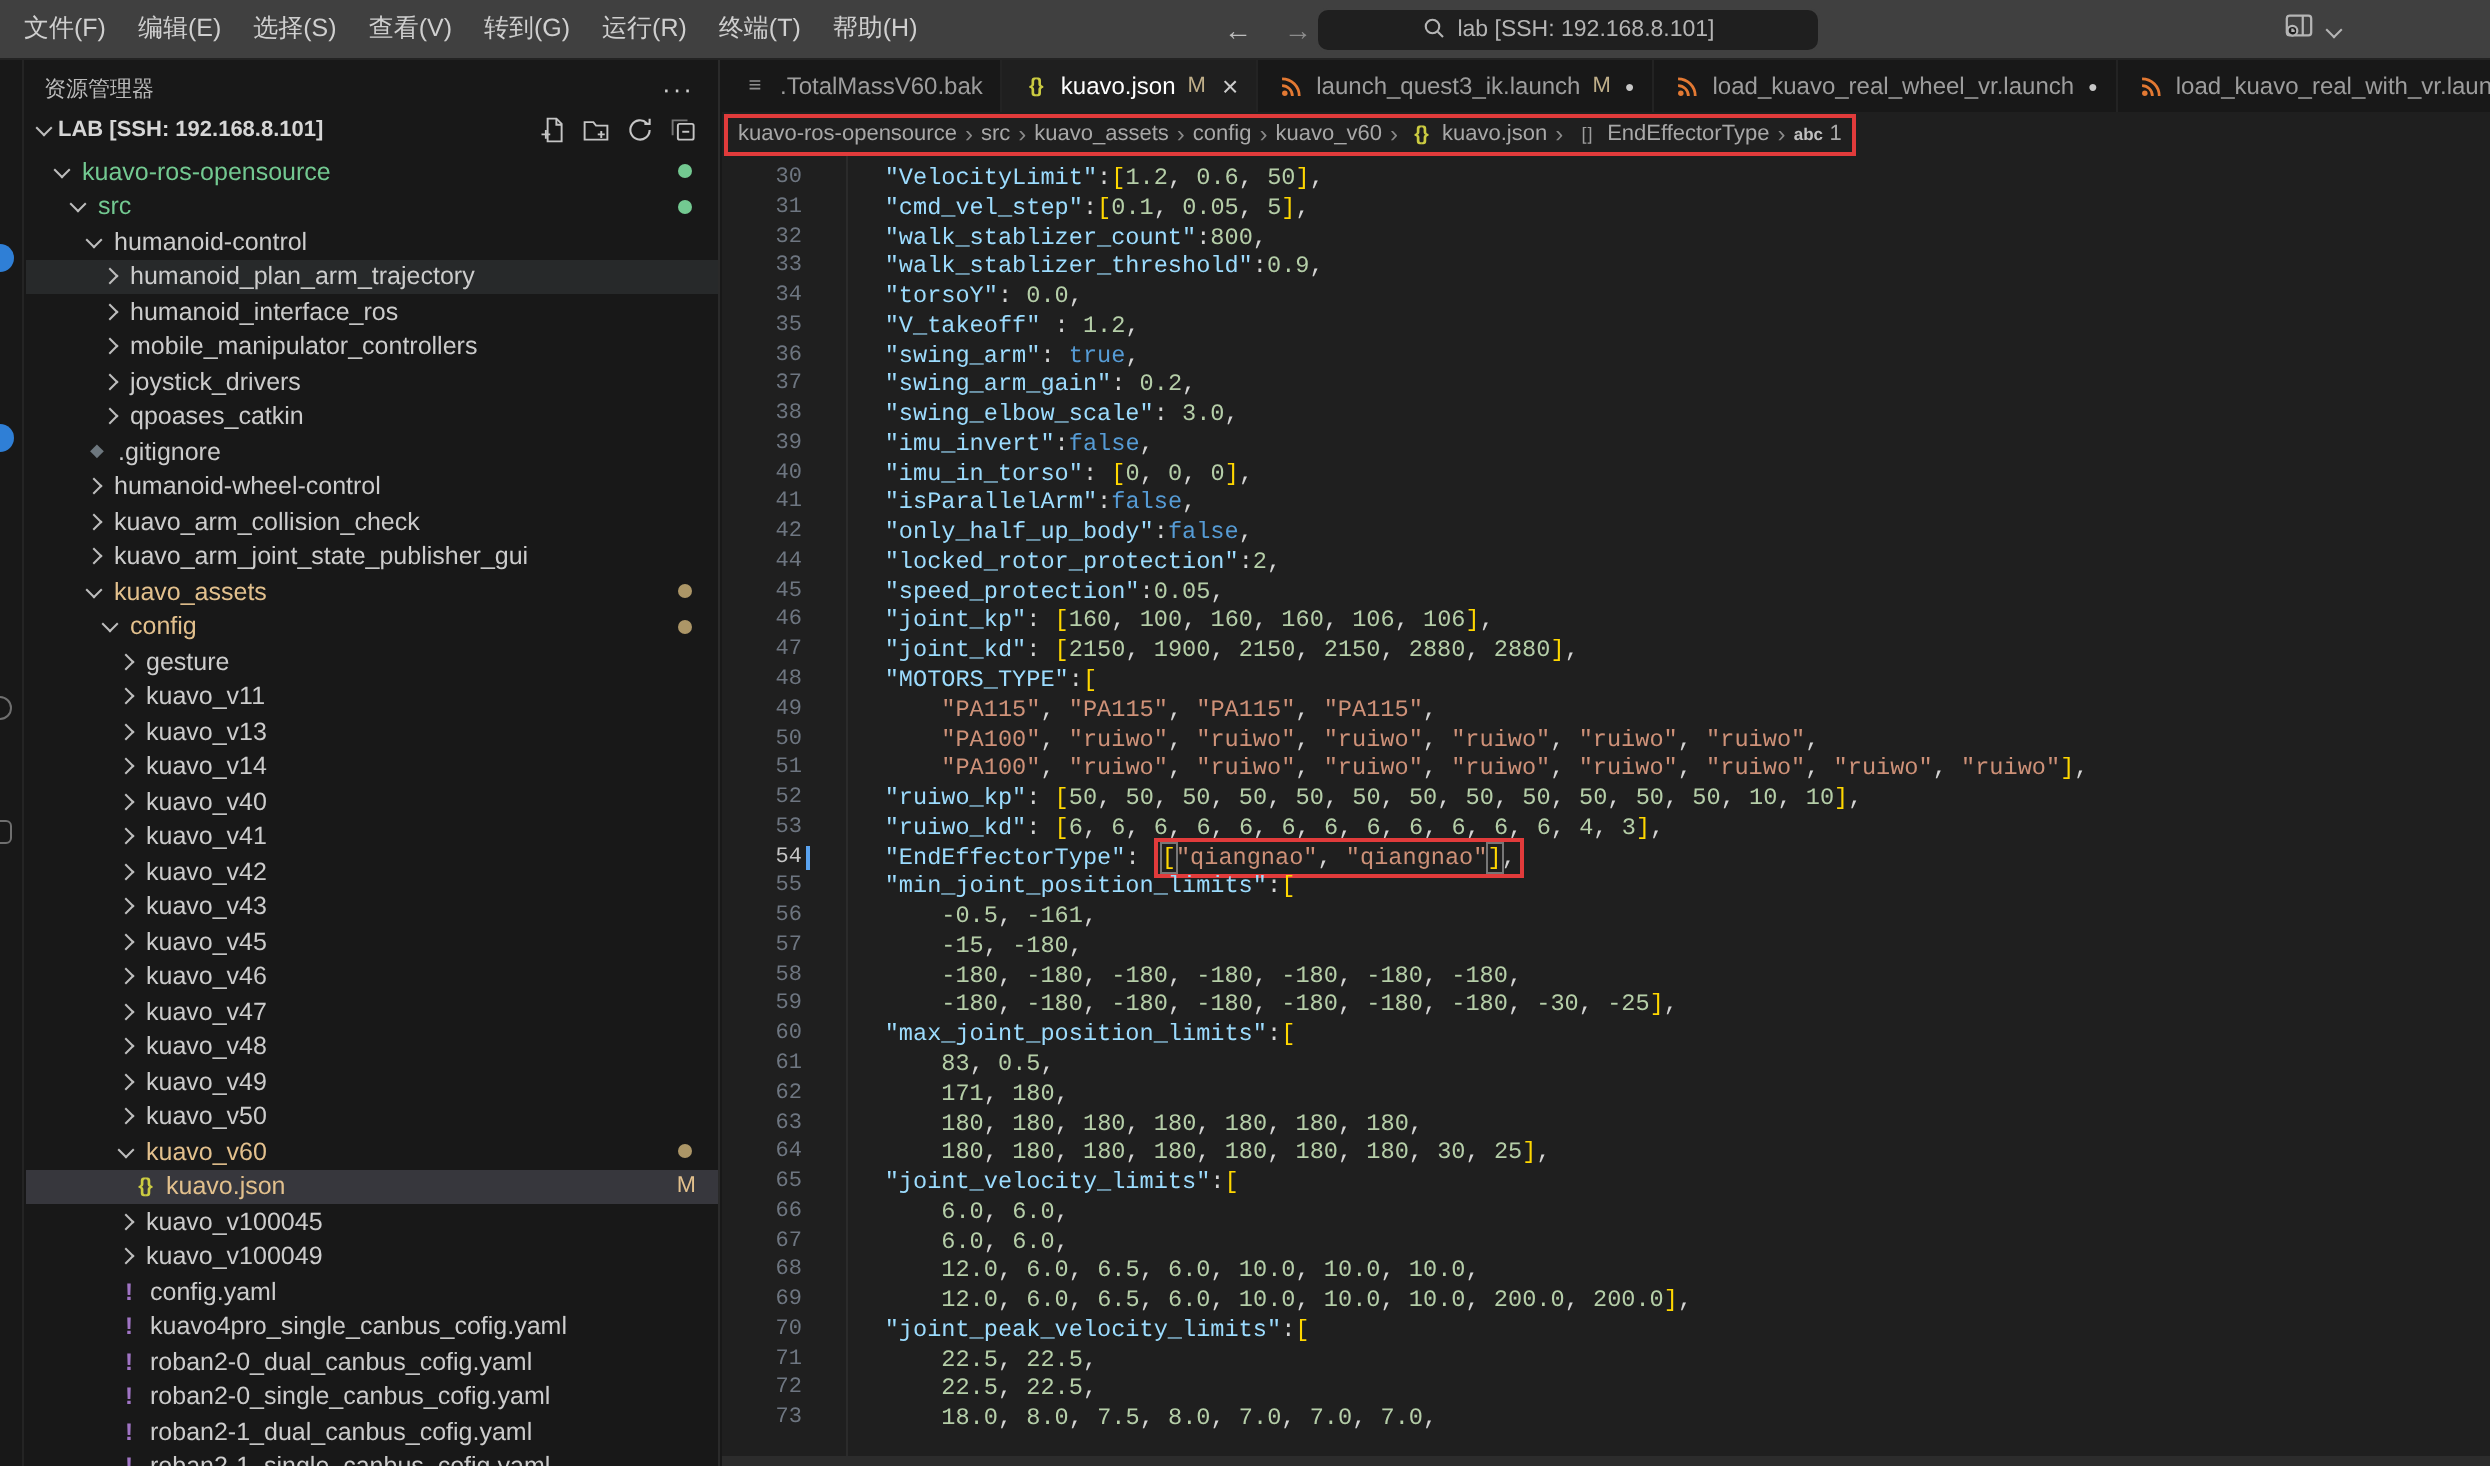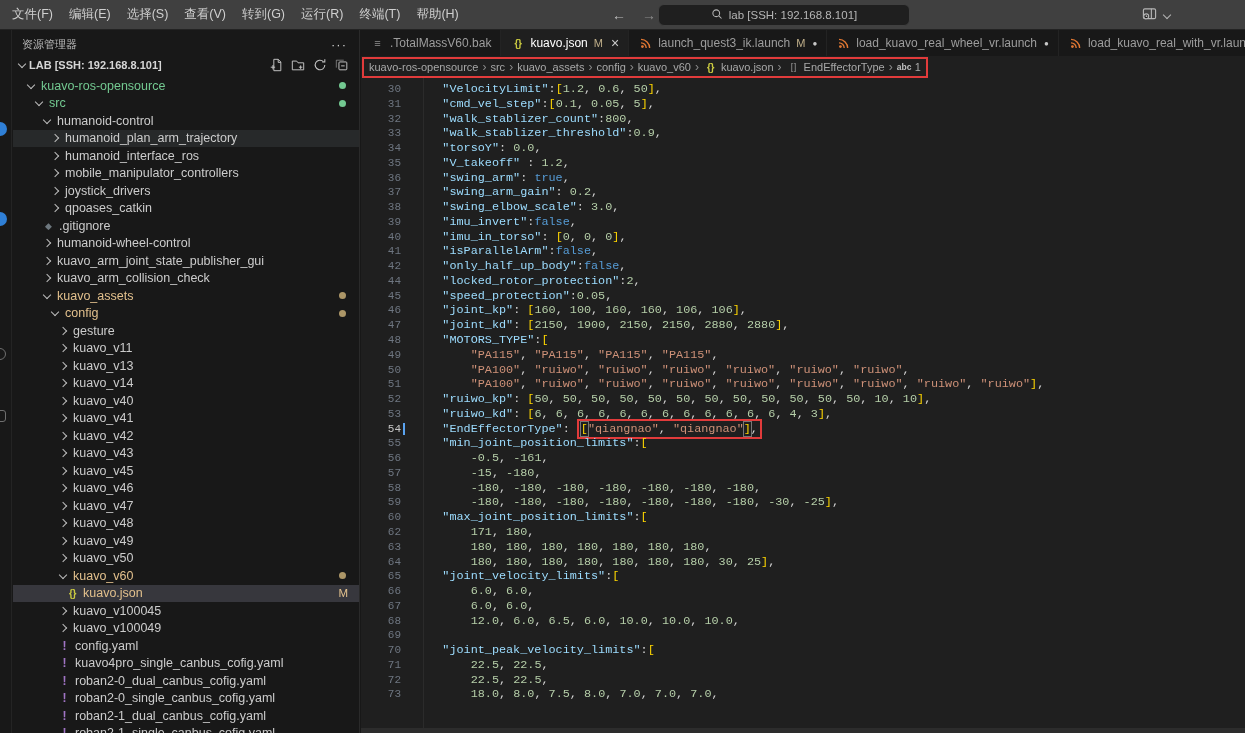--- a/index.html
+++ b/index.html
@@ -188,25 +188,25 @@
         <div class="trow" style="padding-left:28px">
           <span class="fi fi-git">◆</span>
           <span class="lbl">.gitignore</span>
         </div>
         <div class="trow" style="padding-left:28px">
           <span class="chev"></span>
           <span class="lbl">humanoid-wheel-control</span>
         </div>
         <div class="trow" style="padding-left:28px">
           <span class="chev"></span>
+          <span class="lbl">kuavo_arm_collision_check</span>
+        </div>
+        <div class="trow" style="padding-left:28px">
+          <span class="chev"></span>
           <span class="lbl">kuavo_arm_joint_state_publisher_gui</span>
-        </div>
-        <div class="trow" style="padding-left:28px">
-          <span class="chev"></span>
-          <span class="lbl">kuavo_arm_collision_check</span>
         </div>
         <div class="trow g-mod" style="padding-left:28px">
           <span class="chev open"></span>
           <span class="lbl">kuavo_assets</span>
           <span class="bdot"></span>
         </div>
         <div class="trow g-mod" style="padding-left:36px">
           <span class="chev open"></span>
           <span class="lbl">config</span>
           <span class="bdot"></span>
@@ -425,28 +425,29 @@
         <div class="cl"><span class="ln">51</span><span class="ct">        <span class="ts">"PA100"</span>, <span class="ts">"ruiwo"</span>, <span class="ts">"ruiwo"</span>, <span class="ts">"ruiwo"</span>, <span class="ts">"ruiwo"</span>, <span class="ts">"ruiwo"</span>, <span class="ts">"ruiwo"</span>, <span class="ts">"ruiwo"</span>, <span class="ts">"ruiwo"</span><span class="tbr">]</span>,</span></div>
         <div class="cl"><span class="ln">52</span><span class="ct">    <span class="tk">"ruiwo_kp"</span>: <span class="tbr">[</span><span class="tn">50</span>, <span class="tn">50</span>, <span class="tn">50</span>, <span class="tn">50</span>, <span class="tn">50</span>, <span class="tn">50</span>, <span class="tn">50</span>, <span class="tn">50</span>, <span class="tn">50</span>, <span class="tn">50</span>, <span class="tn">50</span>, <span class="tn">50</span>, <span class="tn">10</span>, <span class="tn">10</span><span class="tbr">]</span>,</span></div>
         <div class="cl"><span class="ln">53</span><span class="ct">    <span class="tk">"ruiwo_kd"</span>: <span class="tbr">[</span><span class="tn">6</span>, <span class="tn">6</span>, <span class="tn">6</span>, <span class="tn">6</span>, <span class="tn">6</span>, <span class="tn">6</span>, <span class="tn">6</span>, <span class="tn">6</span>, <span class="tn">6</span>, <span class="tn">6</span>, <span class="tn">6</span>, <span class="tn">6</span>, <span class="tn">4</span>, <span class="tn">3</span><span class="tbr">]</span>,</span></div>
         <div class="cl active"><span class="ln">54</span><span class="cur"></span><span class="ct">    <span class="tk">"EndEffectorType"</span>: <span class="redbox"><span class="tbr">[</span><span class="ts">"qiangnao"</span>, <span class="ts">"qiangnao"</span><span class="tbr">]</span>,</span></span></div>
         <div class="cl"><span class="ln">55</span><span class="ct">    <span class="tk">"min_joint_position_limits"</span>:<span class="tbr">[</span></span></div>
         <div class="cl"><span class="ln">56</span><span class="ct">        <span class="tn">-0.5</span>, <span class="tn">-161</span>,</span></div>
         <div class="cl"><span class="ln">57</span><span class="ct">        <span class="tn">-15</span>, <span class="tn">-180</span>,</span></div>
         <div class="cl"><span class="ln">58</span><span class="ct">        <span class="tn">-180</span>, <span class="tn">-180</span>, <span class="tn">-180</span>, <span class="tn">-180</span>, <span class="tn">-180</span>, <span class="tn">-180</span>, <span class="tn">-180</span>,</span></div>
         <div class="cl"><span class="ln">59</span><span class="ct">        <span class="tn">-180</span>, <span class="tn">-180</span>, <span class="tn">-180</span>, <span class="tn">-180</span>, <span class="tn">-180</span>, <span class="tn">-180</span>, <span class="tn">-180</span>, <span class="tn">-30</span>, <span class="tn">-25</span><span class="tbr">]</span>,</span></div>
         <div class="cl"><span class="ln">60</span><span class="ct">    <span class="tk">"max_joint_position_limits"</span>:<span class="tbr">[</span></span></div>
+        <div class="cl"><span class="ln">61</span><span class="ct">        <span class="tn">83</span>, <span class="tn">0.5</span>,</span></div>
         <div class="cl"><span class="ln">62</span><span class="ct">        <span class="tn">171</span>, <span class="tn">180</span>,</span></div>
         <div class="cl"><span class="ln">63</span><span class="ct">        <span class="tn">180</span>, <span class="tn">180</span>, <span class="tn">180</span>, <span class="tn">180</span>, <span class="tn">180</span>, <span class="tn">180</span>, <span class="tn">180</span>,</span></div>
         <div class="cl"><span class="ln">64</span><span class="ct">        <span class="tn">180</span>, <span class="tn">180</span>, <span class="tn">180</span>, <span class="tn">180</span>, <span class="tn">180</span>, <span class="tn">180</span>, <span class="tn">180</span>, <span class="tn">30</span>, <span class="tn">25</span><span class="tbr">]</span>,</span></div>
         <div class="cl"><span class="ln">65</span><span class="ct">    <span class="tk">"joint_velocity_limits"</span>:<span class="tbr">[</span></span></div>
         <div class="cl"><span class="ln">66</span><span class="ct">        <span class="tn">6.0</span>, <span class="tn">6.0</span>,</span></div>
         <div class="cl"><span class="ln">67</span><span class="ct">        <span class="tn">6.0</span>, <span class="tn">6.0</span>,</span></div>
         <div class="cl"><span class="ln">68</span><span class="ct">        <span class="tn">12.0</span>, <span class="tn">6.0</span>, <span class="tn">6.5</span>, <span class="tn">6.0</span>, <span class="tn">10.0</span>, <span class="tn">10.0</span>, <span class="tn">10.0</span>,</span></div>
-        <div class="cl"><span class="ln">69</span></div>
+        <div class="cl"><span class="ln">69</span><span class="ct">        <span class="tn">12.0</span>, <span class="tn">6.0</span>, <span class="tn">6.5</span>, <span class="tn">6.0</span>, <span class="tn">10.0</span>, <span class="tn">10.0</span>, <span class="tn">10.0</span>, <span class="tn">200.0</span>, <span class="tn">200.0</span><span class="tbr">]</span>,</span></div>
         <div class="cl"><span class="ln">70</span><span class="ct">    <span class="tk">"joint_peak_velocity_limits"</span>:<span class="tbr">[</span></span></div>
         <div class="cl"><span class="ln">71</span><span class="ct">        <span class="tn">22.5</span>, <span class="tn">22.5</span>,</span></div>
         <div class="cl"><span class="ln">72</span><span class="ct">        <span class="tn">22.5</span>, <span class="tn">22.5</span>,</span></div>
         <div class="cl"><span class="ln">73</span><span class="ct">        <span class="tn">18.0</span>, <span class="tn">8.0</span>, <span class="tn">7.5</span>, <span class="tn">8.0</span>, <span class="tn">7.0</span>, <span class="tn">7.0</span>, <span class="tn">7.0</span>,</span></div>
       </div>
     <div class="hscroll"></div>
   </div>
 </div>
 
 </body></html>

